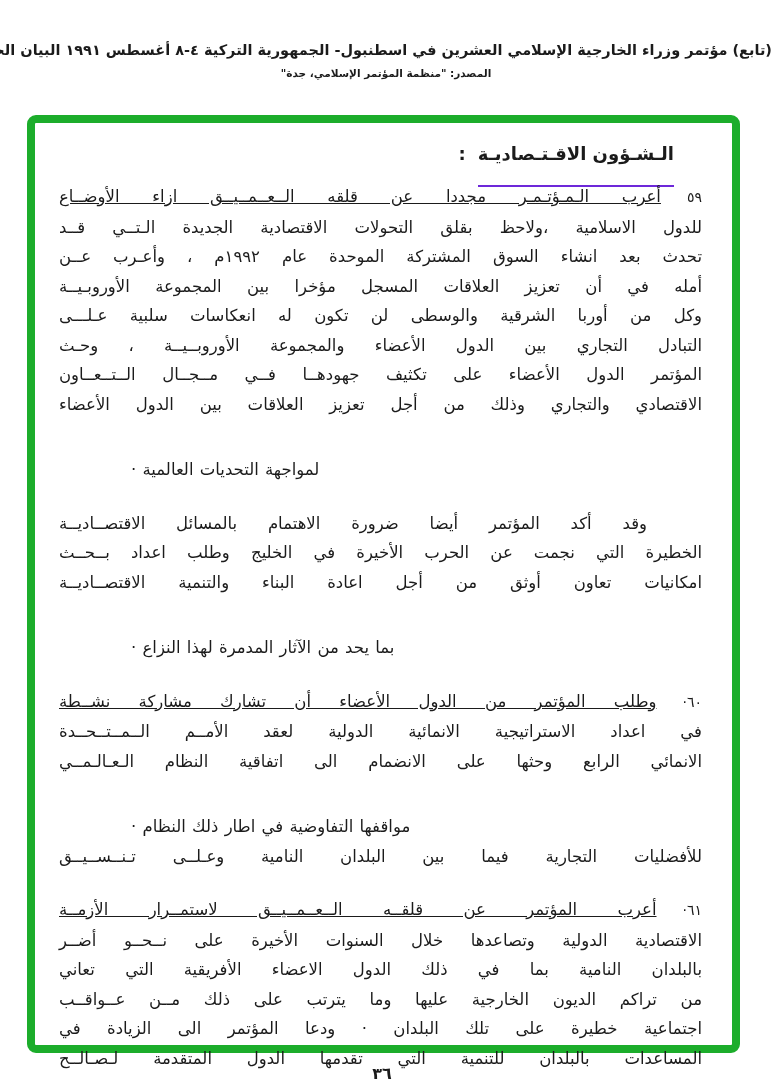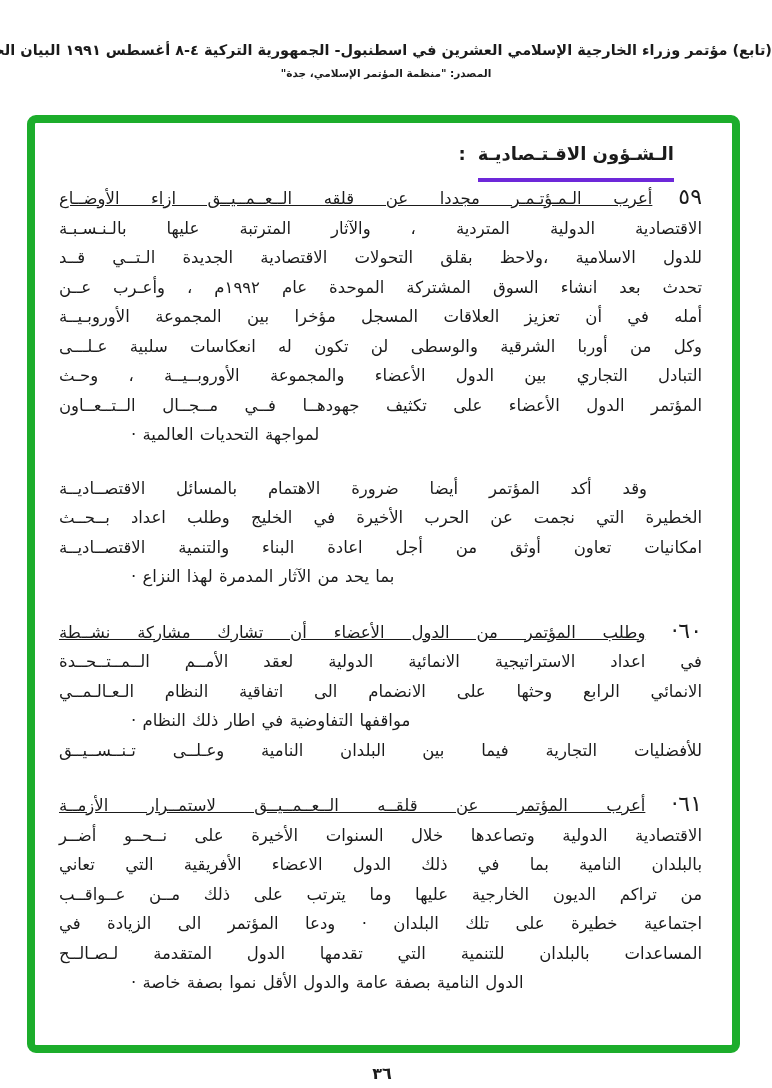--- a/index.html
+++ b/index.html
@@ -44,22 +44,22 @@
     padding: 20px 30px 0 24px;
   }
   .section-title-row {
     text-align: right;
     padding-right: 28px;
     margin-bottom: 18px;
     font-size: 18px;
     font-weight: bold;
   }
   .section-title {
-    border-bottom: 4px solid #6d28d9;
-    padding-bottom: 14px;
+    border-bottom: 2px solid #6d28d9;
+    padding-bottom: 21px;
     letter-spacing: 1px;
     margin-top: 12px;
   }
   .section-colon {
     margin-right: 12px;
   }
   .para {
     margin-bottom: 24px;
   }
   .line {
@@ -69,36 +69,37 @@
     text-align-last: justify;
     word-spacing: 1px;
   }
   .line.first {
     display: flex;
     gap: 26px;
     align-items: baseline;
   }
   .pnum {
     flex: 0 0 auto;
-    font-size: 22px;
+    font-size: 14px;
   }
   .ftext {
     flex: 1 1 auto;
     text-align: justify;
     text-align-last: justify;
     text-decoration: underline;
   }
   .line.first.indent {
     display: block;
     padding-right: 55px;
   }
   .line.last {
     text-align: center;
     text-align-last: left;
     padding-left: 72px;
+    margin-top: 36px;
   }
   .page-number {
     position: absolute;
     bottom: 5px;
     left: 0;
     right: 8px;
     text-align: center;
     font-weight: bold;
     font-size: 16px;
   }
@@ -116,27 +117,27 @@
   <div class="green-frame">
     <div class="section-title-row">
       <span class="section-title">الـشـؤون الاقـتـصاديـة</span><span class="section-colon">:</span>
     </div>
     <div id="paragraphs">
         <div class="para">
           <div class="line first">
             <span class="pnum">٥٩</span>
             <span class="ftext">أعرب الـمـؤتـمـر مجددا عن قلقه الــعــمــيــق ازاء الأوضــاع</span>
           </div>
-          <div class="line">الاقتصادية الدولية المتردية ، والآثار المترتبة عليها بالـنـسـبـة</div>
           <div class="line">للدول الاسلامية ،ولاحظ بقلق التحولات الاقتصادية الجديدة الـتــي قــد</div>
           <div class="line">تحدث بعد انشاء السوق المشتركة الموحدة عام ١٩٩٢م ، وأعـرب عــن</div>
           <div class="line">أمله في أن تعزيز العلاقات المسجل مؤخرا بين المجموعة الأوروبـيــة</div>
           <div class="line">وكل من أوربا الشرقية والوسطى لن تكون له انعكاسات سلبية عـلـــى</div>
           <div class="line">التبادل التجاري بين الدول الأعضاء والمجموعة الأوروبــيــة ، وحـث</div>
           <div class="line">المؤتمر الدول الأعضاء على تكثيف جهودهــا فــي مــجــال الــتــعــاون</div>
+          <div class="line">الاقتصادي والتجاري وذلك من أجل تعزيز العلاقات بين الدول الأعضاء</div>
           <div class="line last">لمواجهة التحديات العالمية ·</div>
         </div>
         <div class="para">
           <div class="line first indent">وقد أكد المؤتمر أيضا ضرورة الاهتمام بالمسائل الاقتصــاديــة</div>
           <div class="line">الخطيرة التي نجمت عن الحرب الأخيرة في الخليج وطلب اعداد بــحــث</div>
           <div class="line">امكانيات تعاون أوثق من أجل اعادة البناء والتنمية الاقتصــاديــة</div>
           <div class="line last">بما يحد من الآثار المدمرة لهذا النزاع ·</div>
         </div>
         <div class="para">
           <div class="line first">

